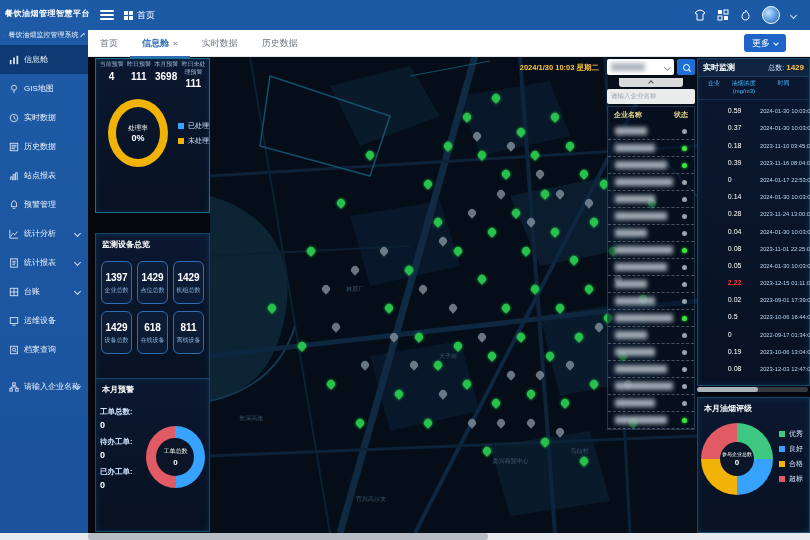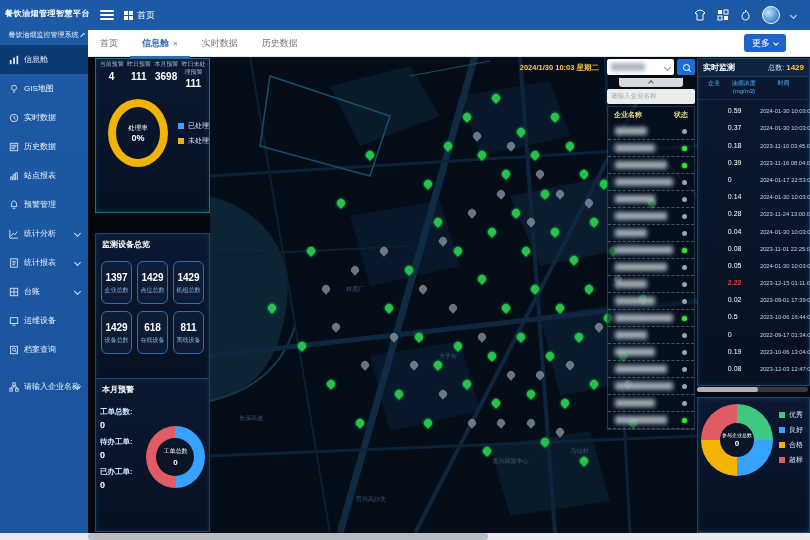--- a/index.html
+++ b/index.html
@@ -750,20 +750,21 @@
             <div class="rt-c2"><span class="v">0.08</span></div>
             <div class="rt-c3"><span class="tm">2023-12-03 12:47:00</span></div>
           </div>
         </div>
     </div>
     <div id="rt-scroll">
         <i></i>
       </div>
 
     <div id="rating-panel" class="panel">
+      <div class="p-title">本月油烟评级</div>
       <div id="rating-body">
         <div id="rating-donut">
           <div id="rating-hole">
             <span class="cl">参与企业总数</span>
             <span class="cv">0</span>
           </div>
         </div>
         <div class="legend" id="rating-legend">
             <div class="lg-item">
               <span class="lg-sq" style="background: rgb(63, 200, 130);"></span>

